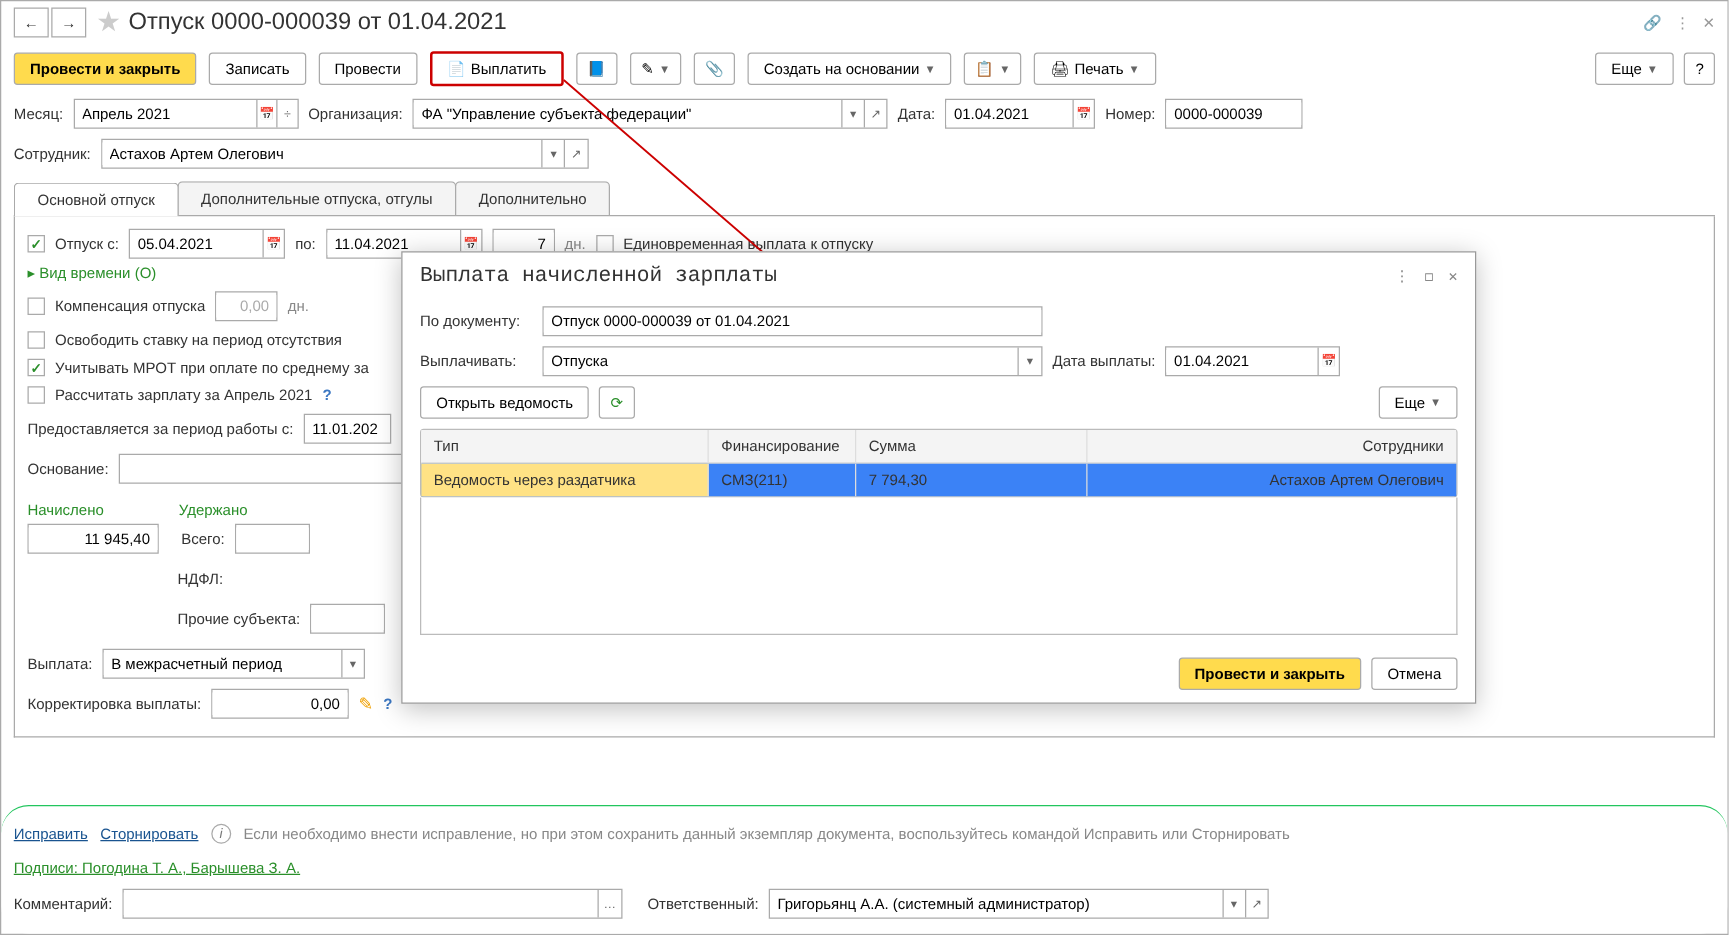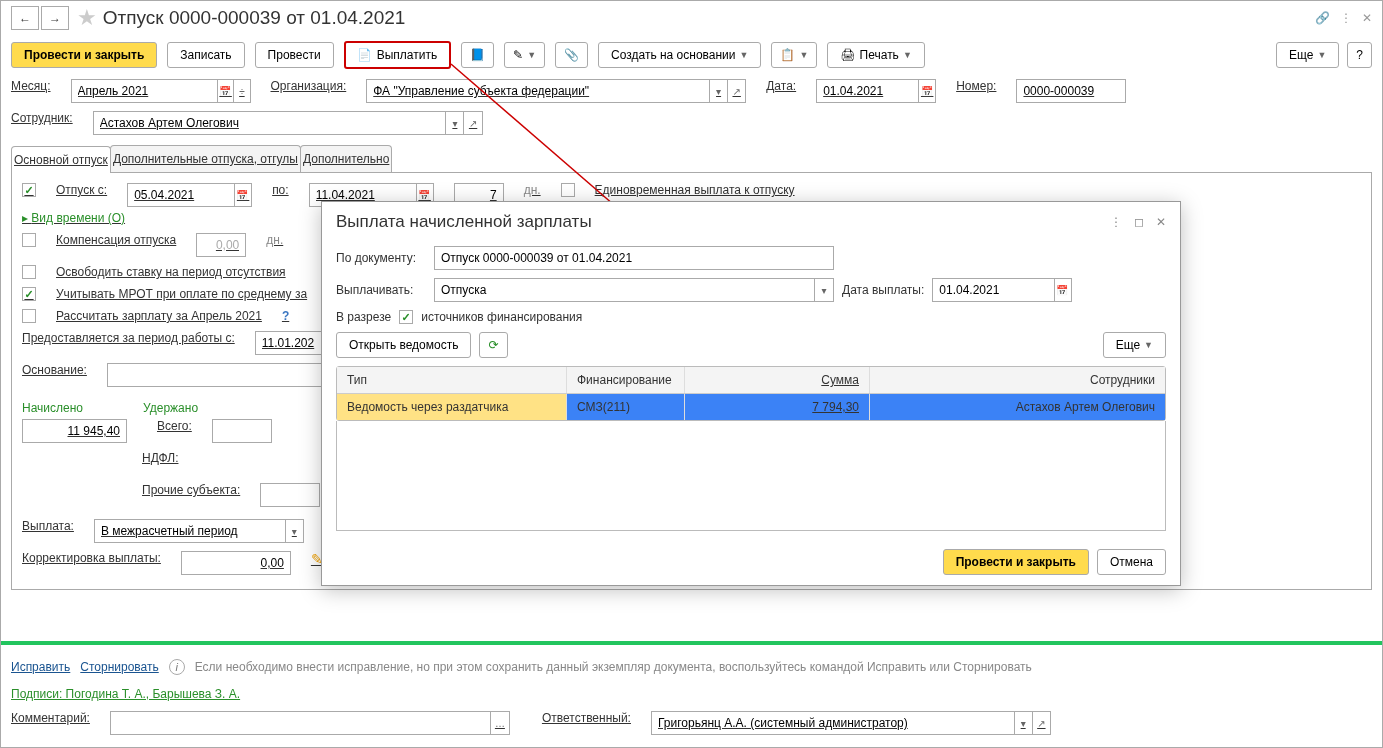--- a/index.html
+++ b/index.html
@@ -10,49 +10,49 @@
   .star-icon { color: #ccc; font-size: 22px; margin: 0 6px; }
   .title-text { font-size: 19px; font-weight: normal; }
   .titlebar-right { margin-left: auto; display: flex; gap: 10px; color: #999; }
   .toolbar { display: flex; align-items: center; padding: 6px 10px; gap: 10px; flex-wrap: wrap; }
   .btn { border: 1px solid #aaa; background: #fff; padding: 5px 12px; border-radius: 3px; cursor: pointer; font-size: 12px; display: inline-flex; align-items: center; gap: 4px; }
   .btn-yellow { background: #ffdb4d; font-weight: bold; }
   .btn-icon-only { padding: 5px 8px; }
   .btn-highlighted { border: 2px solid #c00; }
   .dd-caret { font-size: 9px; color: #666; }
   .toolbar-right { margin-left: auto; display: flex; gap: 8px; }
-  .form-row { display: flex; align-items: flex-start; padding: 4px 10px; gap: 20px; text-decoration: underline; }
+  .form-row { display: flex; align-items: center; padding: 4px 10px; gap: 8px; }
   .label { white-space: nowrap; }
   .input-wrap { display: inline-flex; align-items: center; border: 1px solid #aaa; background: #fff; height: 24px; }
   .input-wrap input { border: none; outline: none; padding: 2px 6px; font-size: 12px; width: 100%; }
   .input-btn { border-left: 1px solid #aaa; width: 20px; height: 100%; display: flex; align-items: center; justify-content: center; cursor: pointer; font-size: 10px; color: #666; }
   .tabs { display: flex; border-bottom: 1px solid #aaa; margin: 6px 10px 0; }
-  .tab { padding: 6px 2px; border: 1px solid #aaa; border-bottom: none; background: #f4f4f4; cursor: pointer; margin-right: -1px; border-radius: 4px 4px 0 0; text-decoration: underline; }
+  .tab { padding: 6px 18px; border: 1px solid #aaa; border-bottom: none; background: #f4f4f4; cursor: pointer; margin-right: -1px; border-radius: 4px 4px 0 0; }
   .tab.active { background: #fff; position: relative; top: 1px; }
   .tab-content { padding: 10px; border: 1px solid #aaa; margin: 0 10px 10px; border-top: none; }
   .checkbox { width: 14px; height: 14px; border: 1px solid #aaa; display: inline-flex; align-items: center; justify-content: center; background: #fff; }
   .checkbox.checked::after { content: "✓"; color: #2a8f2a; font-size: 11px; font-weight: bold; }
   .link-green { color: #2a8f2a; text-decoration: underline; cursor: pointer; }
   .link-blue { color: #1a5490; text-decoration: underline; cursor: pointer; }
   .group-labels { display: flex; gap: 60px; margin-top: 10px; }
   .group-label { color: #2a8f2a; }
-  .bottom-panel { position: absolute; bottom: 0; left: 0; right: 0; border-top: 4px solid #22c55e; padding: 8px 10px; background: #fff; }
+  .bottom-panel { position: absolute; bottom: 0; left: 0; right: 0; border-top: 1px solid #22c55e; padding: 8px 10px; background: #fff; border-radius: 22px; }
   .bottom-links { display: flex; align-items: center; gap: 10px; padding: 6px 0; }
   .dialog { position: absolute; top: 200px; left: 320px; width: 860px; background: #fff; border: 1px solid #999; box-shadow: 0 4px 20px rgba(0,0,0,0.25); z-index: 10; }
-  .dialog-header { display: flex; align-items: center; padding: 10px 14px 6px; }
+  .dialog-header { display: flex; align-items: center; padding: 10px 14px 6px; font-family: Liberation Mono, monospace; }
   .dialog-title { font-size: 17px; font-weight: normal; }
   .dialog-hdr-right { margin-left: auto; display: flex; gap: 12px; color: #888; }
   .dialog-body { padding: 8px 14px; }
   .dialog-row { display: flex; align-items: center; gap: 8px; margin-bottom: 8px; }
   .dialog-table { border: 1px solid #bbb; border-radius: 3px; }
   .dt-head { display: flex; background: #f4f4f4; border-bottom: 1px solid #ccc; }
   .dt-cell { padding: 6px 10px; border-right: 1px solid #ddd; }
   .dt-row { display: flex; background: #3b82f6; }
   .dt-row .dt-cell:first-child { background: #ffe285; }
-  .col1 { width: 230px; } .col2 { width: 118px; } .col3 { width: 185px; text-align: right; text-decoration: underline; } .col4 { flex: 1; border-right: none; text-align: right; }
+  .col1 { width: 230px; } .col2 { width: 118px; } .col3 { width: 185px; text-align: left; } .col4 { flex: 1; border-right: none; text-align: right; }
   .dialog-body-area { height: 110px; border: 1px solid #bbb; border-top: none; background: #fff; }
   .dialog-footer { display: flex; justify-content: flex-end; gap: 8px; padding: 10px 14px; }
   .pencil { color: #f0a000; font-size: 14px; cursor: pointer; }
   .question { color: #3b77c2; font-weight: bold; cursor: pointer; }
   svg.arrow-line { position: absolute; top: 45px; left: 390px; z-index: 5; pointer-events: none; }
   .info-icon { display: inline-flex; width: 16px; height: 16px; border: 1px solid #aaa; border-radius: 50%; align-items: center; justify-content: center; font-style: italic; font-size: 11px; color: #777; }
   .muted { color: #888; }
 </style>
 </head>
 <body>
@@ -289,25 +289,20 @@
             <input value="Отпуска" style="">
             <div class="input-btn">▾</div>
           </div>
         <span>Дата выплаты:</span>
         <div class="input-wrap" style="width:140px">
             <input value="01.04.2021" style="">
             <div class="input-btn">📅</div>
           </div>
       </div>
       <div class="dialog-row">
-        <span>В разрезе</span>
-        <span class="checkbox checked"></span>
-        <span>источников финансирования</span>
-      </div>
-      <div class="dialog-row">
         <button class="btn">Открыть ведомость</button>
         <button class="btn btn-icon-only" style="color:#2a8f2a">⟳</button>
         <div style="margin-left:auto"><button class="btn">
               <span>Еще</span>
               <span class="dd-caret">▼</span>
             </button></div>
       </div>
       <div class="dialog-table">
         <div class="dt-head">
           <div class="dt-cell col1">Тип</div>

